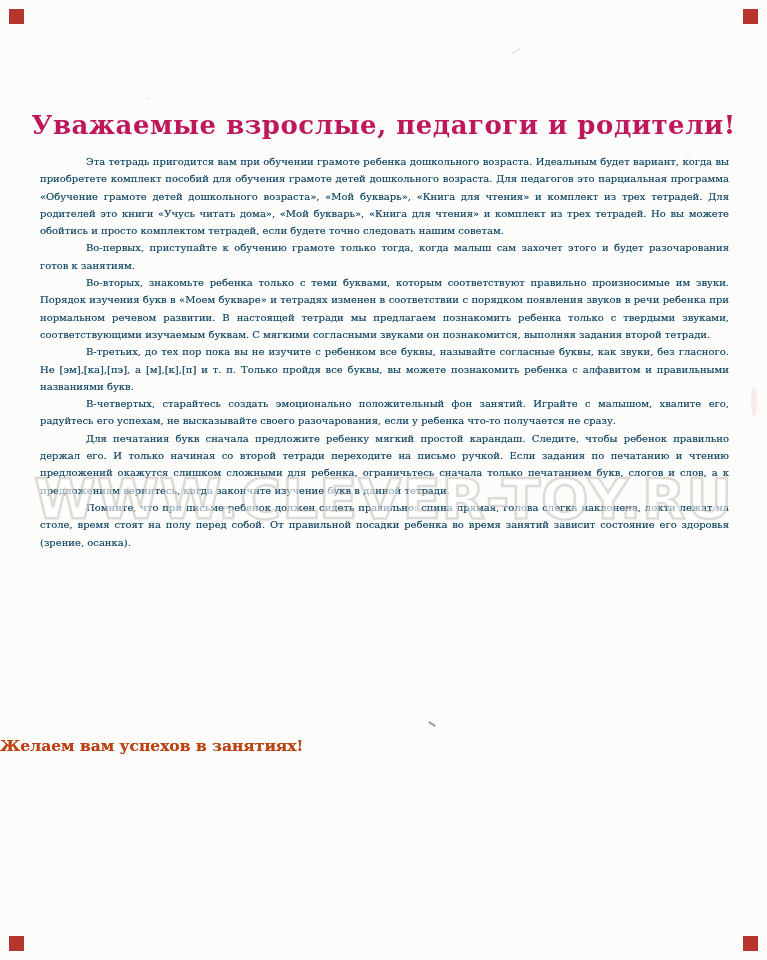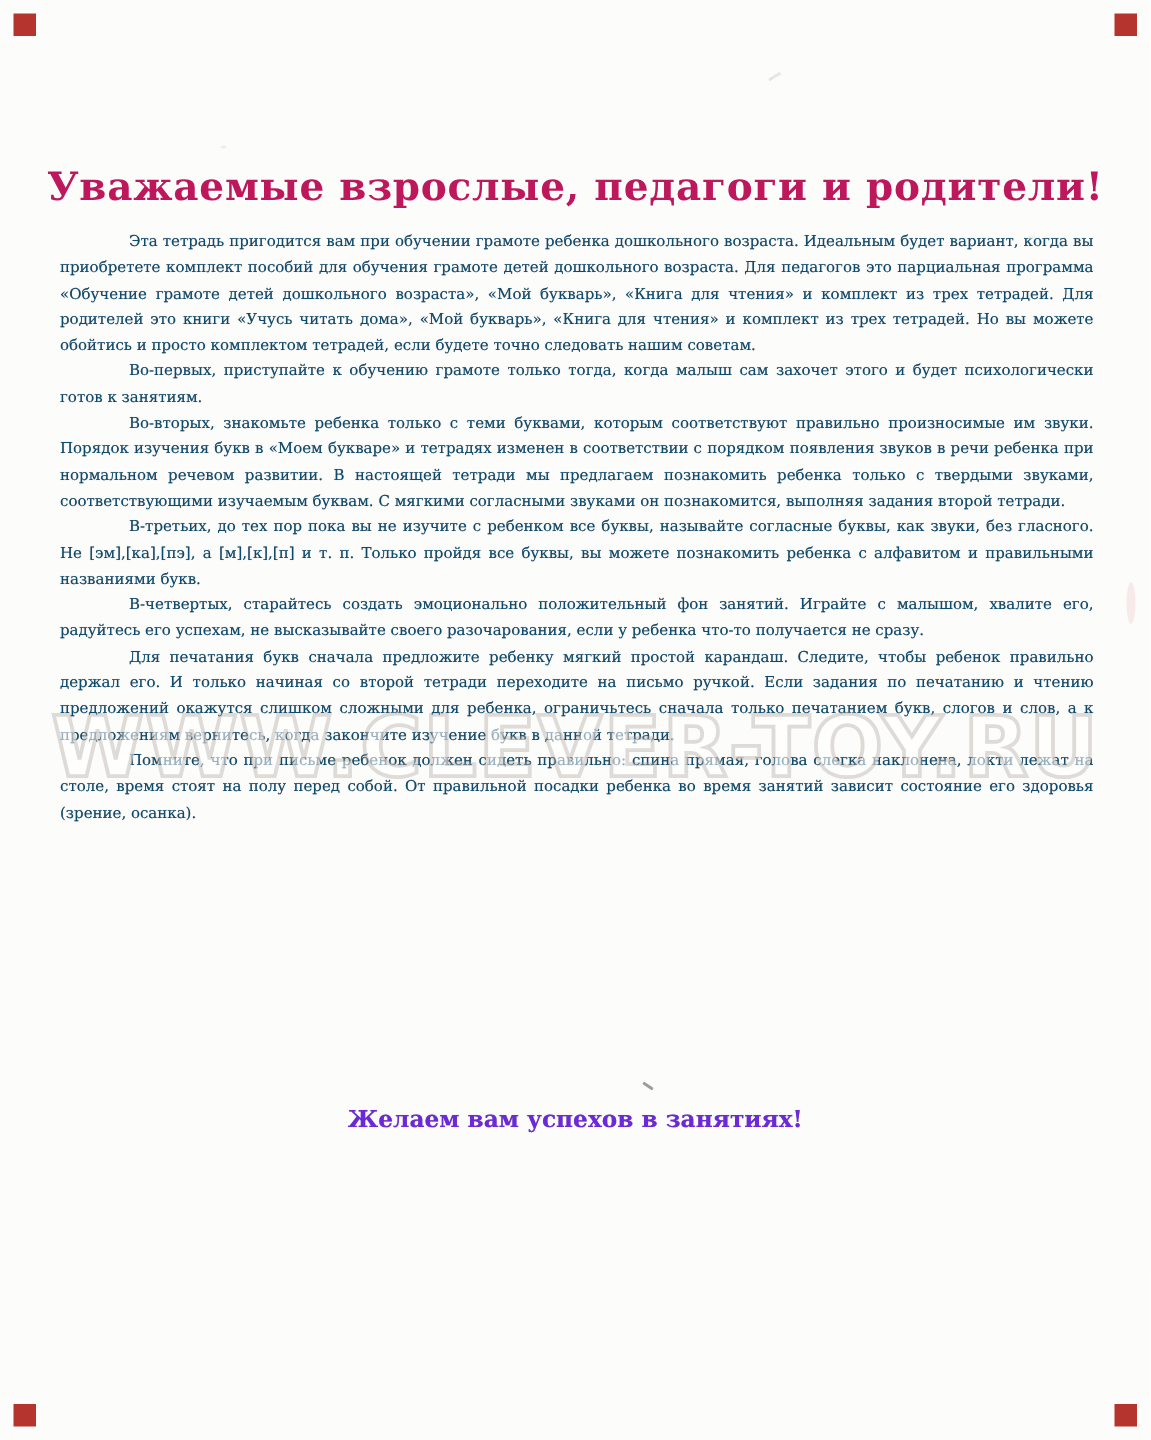--- a/index.html
+++ b/index.html
@@ -38,24 +38,23 @@
   }
   .body-text p{
     margin:0;
     text-indent:46px;
     text-align:justify;
   }
   .closing{
     position:absolute;
     top:736px;left:0;width:100%;
     margin:0;
-    text-align:center;
     font-weight:bold;
     font-size:15.5px;
-    color:#6d28d9;
+    color:#c2410c;
     text-shadow:0 0 0.5px rgba(40,40,40,0.5);
   }
   .watermark{
     position:absolute;
     top:466px;left:0;width:100%;
     text-align:center;
     white-space:nowrap;
     font-family:"DejaVu Sans", sans-serif;
     font-weight:bold;
     font-size:56px;
@@ -82,21 +81,21 @@
   <div class="corner tr" style="background: rgb(181, 52, 46);"></div>
   <div class="corner bl" style="background: rgb(181, 52, 46);"></div>
   <div class="corner br" style="background: rgb(181, 52, 46);"></div>
 
   <div class="watermark" style="-webkit-text-stroke: 2.5px rgba(173, 162, 156, 0.38);">WWW.CLEVER-TOY.RU</div>
 
   <h1 class="title" style="color: #be185d;">Уважаемые взрослые, педагоги и родители!</h1>
 
   <div class="body-text">
     <p>Эта тетрадь пригодится вам при обучении грамоте ребенка дошкольного возраста. Идеальным будет вариант, когда вы приобретете комплект пособий для обучения грамоте детей дошкольного возраста.  Для педагогов это парциальная программа «Обучение грамоте детей дошкольного возраста», «Мой букварь», «Книга для чтения» и комплект из трех тетрадей. Для родителей это книги «Учусь читать дома», «Мой букварь», «Книга для чтения» и комплект из трех тетрадей. Но вы можете обойтись и просто комплектом тетрадей, если будете точно следовать нашим  советам.</p>
-    <p>Во-первых, приступайте к обучению грамоте только тогда, когда малыш сам  захочет этого и будет психологически готов к занятиям.</p>
+    <p>Во-первых, приступайте к обучению грамоте только тогда, когда малыш сам  захочет этого и будет разочарования готов к занятиям.</p>
     <p>Во-вторых, знакомьте ребенка только с теми буквами, которым  соответствуют правильно произносимые им  звуки. Порядок изучения букв в «Моем букваре» и тетрадях изменен в соответствии с порядком  появления звуков в речи ребенка при нормальном  речевом развитии. В настоящей тетради мы предлагаем  познакомить ребенка только с твердыми звуками, соответствующими изучаемым  буквам. С мягкими согласными звуками он познакомится, выполняя задания второй тетради.</p>
     <p>В-третьих, до тех пор пока вы не изучите с ребенком  все буквы, называйте согласные буквы, как звуки, без гласного. Не [эм],[ка],[пэ], а [м],[к],[п] и т. п. Только пройдя все буквы, вы можете познакомить ребенка с алфавитом  и правильными названиями букв.</p>
     <p>В-четвертых, старайтесь создать эмоционально положительный фон занятий. Играйте с малышом, хвалите его, радуйтесь его успехам, не высказывайте своего разочарования, если у ребенка что-то получается не сразу.</p>
     <p>Для печатания букв сначала предложите ребенку мягкий простой карандаш. Следите, чтобы ребенок правильно держал его. И только начиная со второй тетради переходите на письмо ручкой. Если задания по печатанию и чтению предложений окажутся слишком сложными для ребенка, ограничьтесь сначала только печатанием  букв, слогов и слов, а к предложениям  вернитесь, когда закончите изучение букв в данной тетради.</p>
     <p>Помните, что при письме ребенок должен сидеть правильно:  спина прямая, голова слегка наклонена, локти лежат на столе, время стоят на полу перед собой. От правильной посадки ребенка во время занятий зависит состояние его здоровья (зрение, осанка).</p>
   </div>
 
   <p class="closing">Желаем вам успехов в занятиях!</p>
 
   <div class="speck s1"></div>

